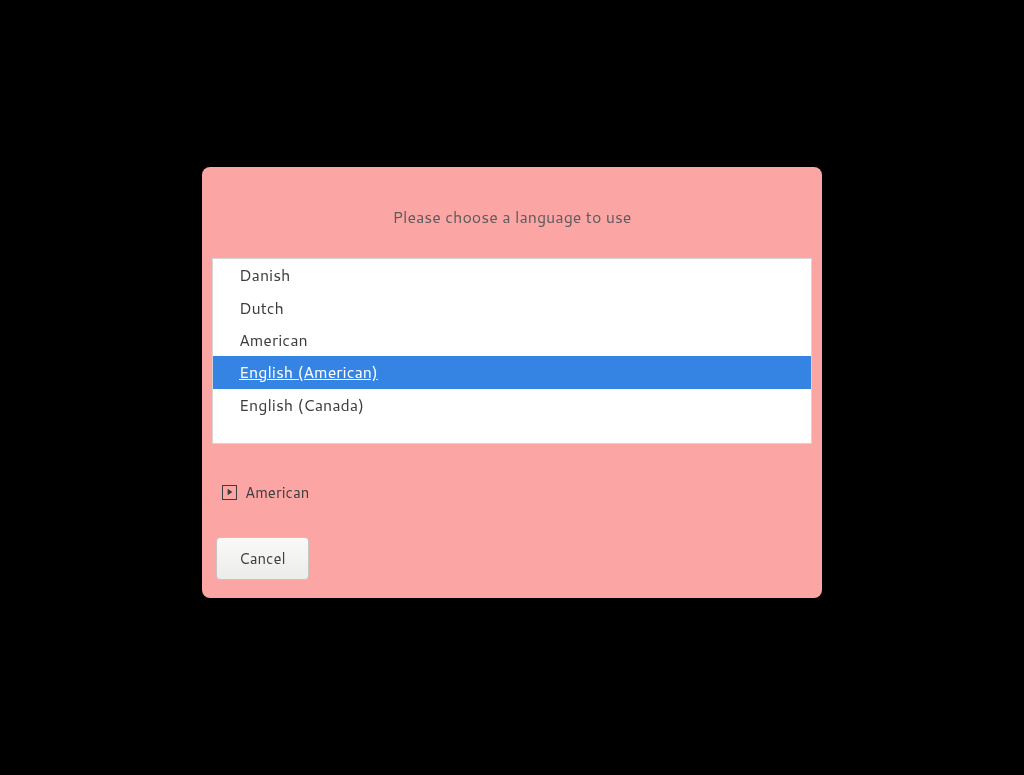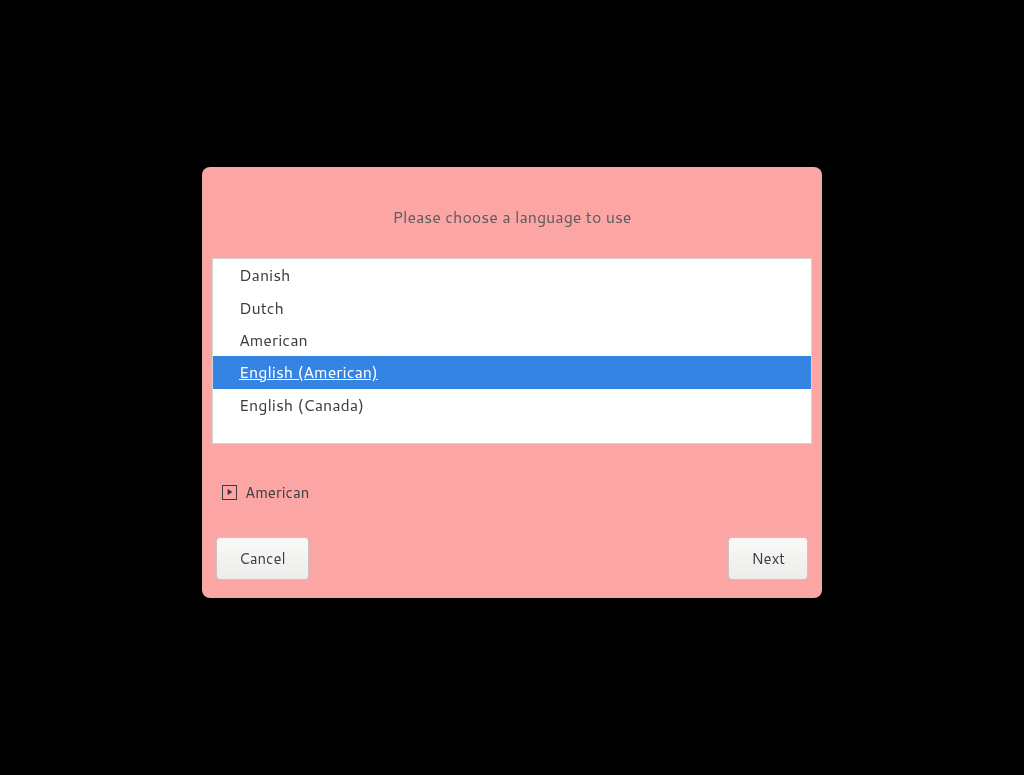--- a/index.html
+++ b/index.html
@@ -117,15 +117,14 @@
         <svg viewBox="0 0 10 10">
             <polygon points="2,1 8,5 2,9" fill="#3d3d3d"></polygon>
           </svg>
       </span>
       <span>American</span>
     </div>
   </div>
 
   <div class="button-bar">
     <button class="btn">Cancel</button>
-    <button class="btn">Next</button>
   </div>
 </div>
 
 </body></html>

